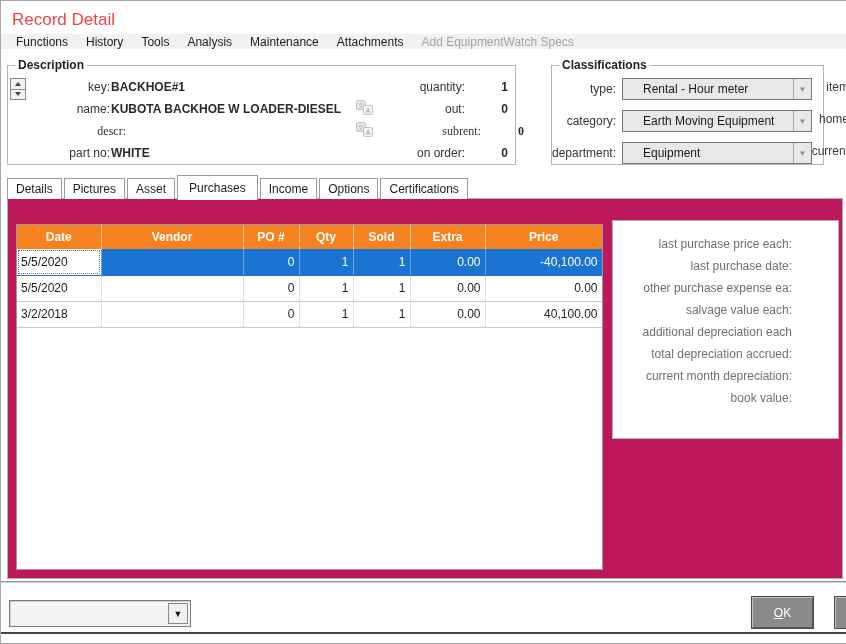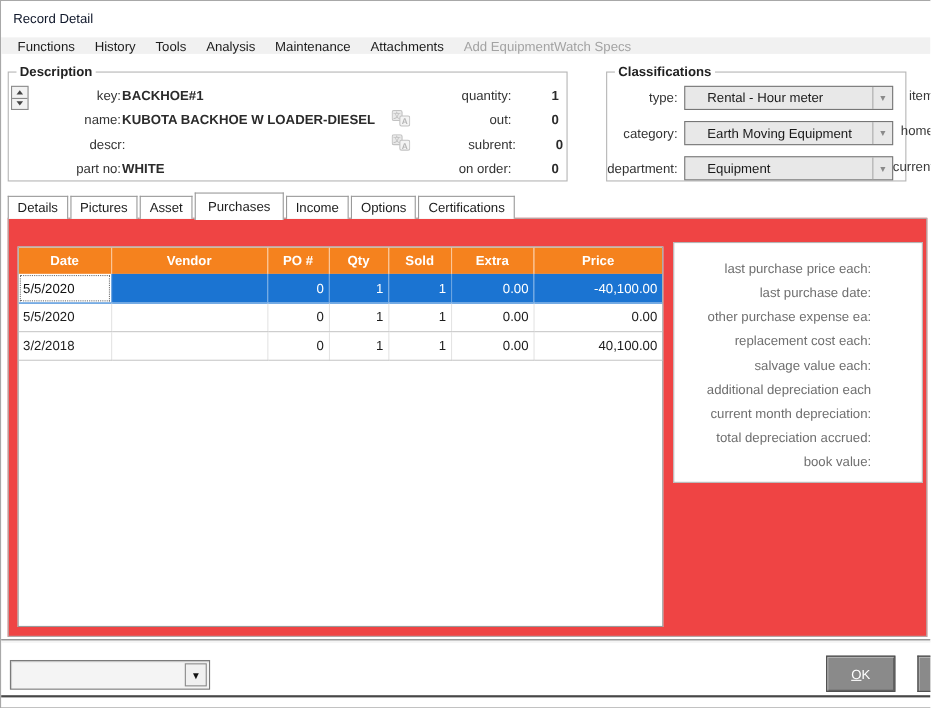--- a/index.html
+++ b/index.html
@@ -4,21 +4,21 @@
 <style>
   * { margin:0; padding:0; box-sizing:border-box; }
   html,body { background:#fff; }
   body { font-family:"Liberation Sans", sans-serif; font-size:12px; color:#333; }
   #window {
     position:relative; width:846px; height:644px; background:#fff;
     border:1px solid #a8a8a8; border-right:none; overflow:hidden;
   }
   
   .titlebar { position:absolute; left:0; top:0; width:100%; height:33px; background:#fff; }
-  .title-text { position:absolute; left:11px; top:9px; font-size:12px; color:#0f172a; }
+  .title-text { position:absolute; left:11px; top:9px; font-size:17px; color:#ef4444; }
   .menubar { position:absolute; left:0; top:33px; width:100%; height:15px; background:#f1f1f1;
              display:flex; align-items:center; padding-left:6px; }
   .menu-item { padding:0 9px; color:#1c1c1c; cursor:default; white-space:nowrap; }
   .menu-item.disabled { color:#a3a3a3; }
   
   .groupbox { position:absolute; border:1px solid #b5b5b5; background:#fff; }
   .legend { position:absolute; top:-8px; left:7px; background:#fff; padding:0 3px;
             font-weight:bold; color:#222; }
   #desc-box { left:6px; top:64px; width:509px; height:100px; }
   #class-box { left:530px; top:64px; width:273px; height:100px;margin-left:20px; }
@@ -46,21 +46,21 @@
   .combo-arrow { width:18px; height:100%; border-left:1px solid #aaa; display:flex;
                  align-items:center; justify-content:center; color:#8a8a8a; font-size:8px; }
   .cutoff-label { position:absolute; left:786px; width:62px; text-align:right; color:#3a3a3a;
                   white-space:nowrap; overflow:hidden; }
   
   .tabstrip { position:absolute; left:6px; top:176px; height:22px; display:flex; align-items:flex-end; z-index:3; }
   .tab { border:1px solid #9a9a9a; border-bottom:none; background:#fff; padding:3px 8px 3px 8px;
          margin-right:2px; color:#1c1c1c; cursor:default; white-space:nowrap; }
   .tab.active { padding:5px 11px 5px 11px; position:relative; margin-bottom:-1px; z-index:4; background:#fff; }
   .tabpage { position:absolute; left:6px; top:197px; width:836px; height:381px;
-             border:1px solid #b0b0b0; background:#ef4444; z-index:2; }
+             border:1px solid #b0b0b0; background:#be185d; z-index:2; }
   
   .grid-wrap { position:absolute; left:8px; top:25px; width:587px; height:346px;
                border:1px solid #9a9a9a; background:#fff; overflow:hidden; }
   table.grid { border-collapse:collapse; table-layout:fixed; width:585px; }
   table.grid th { height:24px; background:#F5821E; color:#fff; font-weight:bold; font-size:12px;
                   border-right:1px solid rgba(255,255,255,.55); text-align:center; }
   table.grid th:last-child { border-right:none; }
   table.grid td { height:26px; border-right:1px solid #e4e4e4; border-bottom:1px solid #c9c9c9;
                   color:#1c1c1c; padding:0 4px; background:#fff; cursor:default; }
   td.al { text-align:left; }
@@ -129,21 +129,21 @@
       <span class="cvalue" style="left:470px; width:30px;">1</span>
     </div>
 
     <div class="fieldrow" style="left:0; top:36px; width:509px;">
       <span class="flabel" style="left:30px; width:72px;">name:</span>
       <span class="fvalue" style="left:103px;">KUBOTA BACKHOE W LOADER-DIESEL</span>
       <span class="clabel" style="left:367px; width:90px;">out:</span>
       <span class="cvalue" style="left:470px; width:30px;">0</span>
     </div>
 
-    <div class="fieldrow" style="left:4px; top:58px; width:509px;">
+    <div class="fieldrow" style="left:16px; top:58px; width:509px;font-family:Liberation Serif, serif;">
       <span class="flabel" style="left:30px; width:72px;">descr:</span>
       <span class="fvalue" style="left:103px;"></span>
       <span class="clabel" style="left:367px; width:90px;">subrent:</span>
       <span class="cvalue" style="left:470px; width:30px;">0</span>
     </div>
 
     <div class="fieldrow" style="left:0; top:80px; width:509px;">
       <span class="flabel" style="left:30px; width:72px;">part no:</span>
       <span class="fvalue" style="left:103px;">WHITE</span>
       <span class="clabel" style="left:367px; width:90px;">on order:</span>
@@ -261,25 +261,24 @@
             <td class="ar">40,100.00</td>
           </tr>
         </tbody>
       </table>
     </div>
 
     <div class="summary">
       <div>last purchase price each:</div>
       <div>last purchase date:</div>
       <div>other purchase expense ea:</div>
-      <div>replacement cost each:</div>
       <div>salvage value each:</div>
       <div>additional depreciation each</div>
+      <div>total depreciation accrued:</div>
       <div>current month depreciation:</div>
-      <div>total depreciation accrued:</div>
       <div>book value:</div>
     </div>
   </div>
 
   <div class="groove"></div>
 
   <div class="fcombo">
     <span class="fcombo-text"></span>
     <span class="fcombo-btn">▼</span>
   </div>

